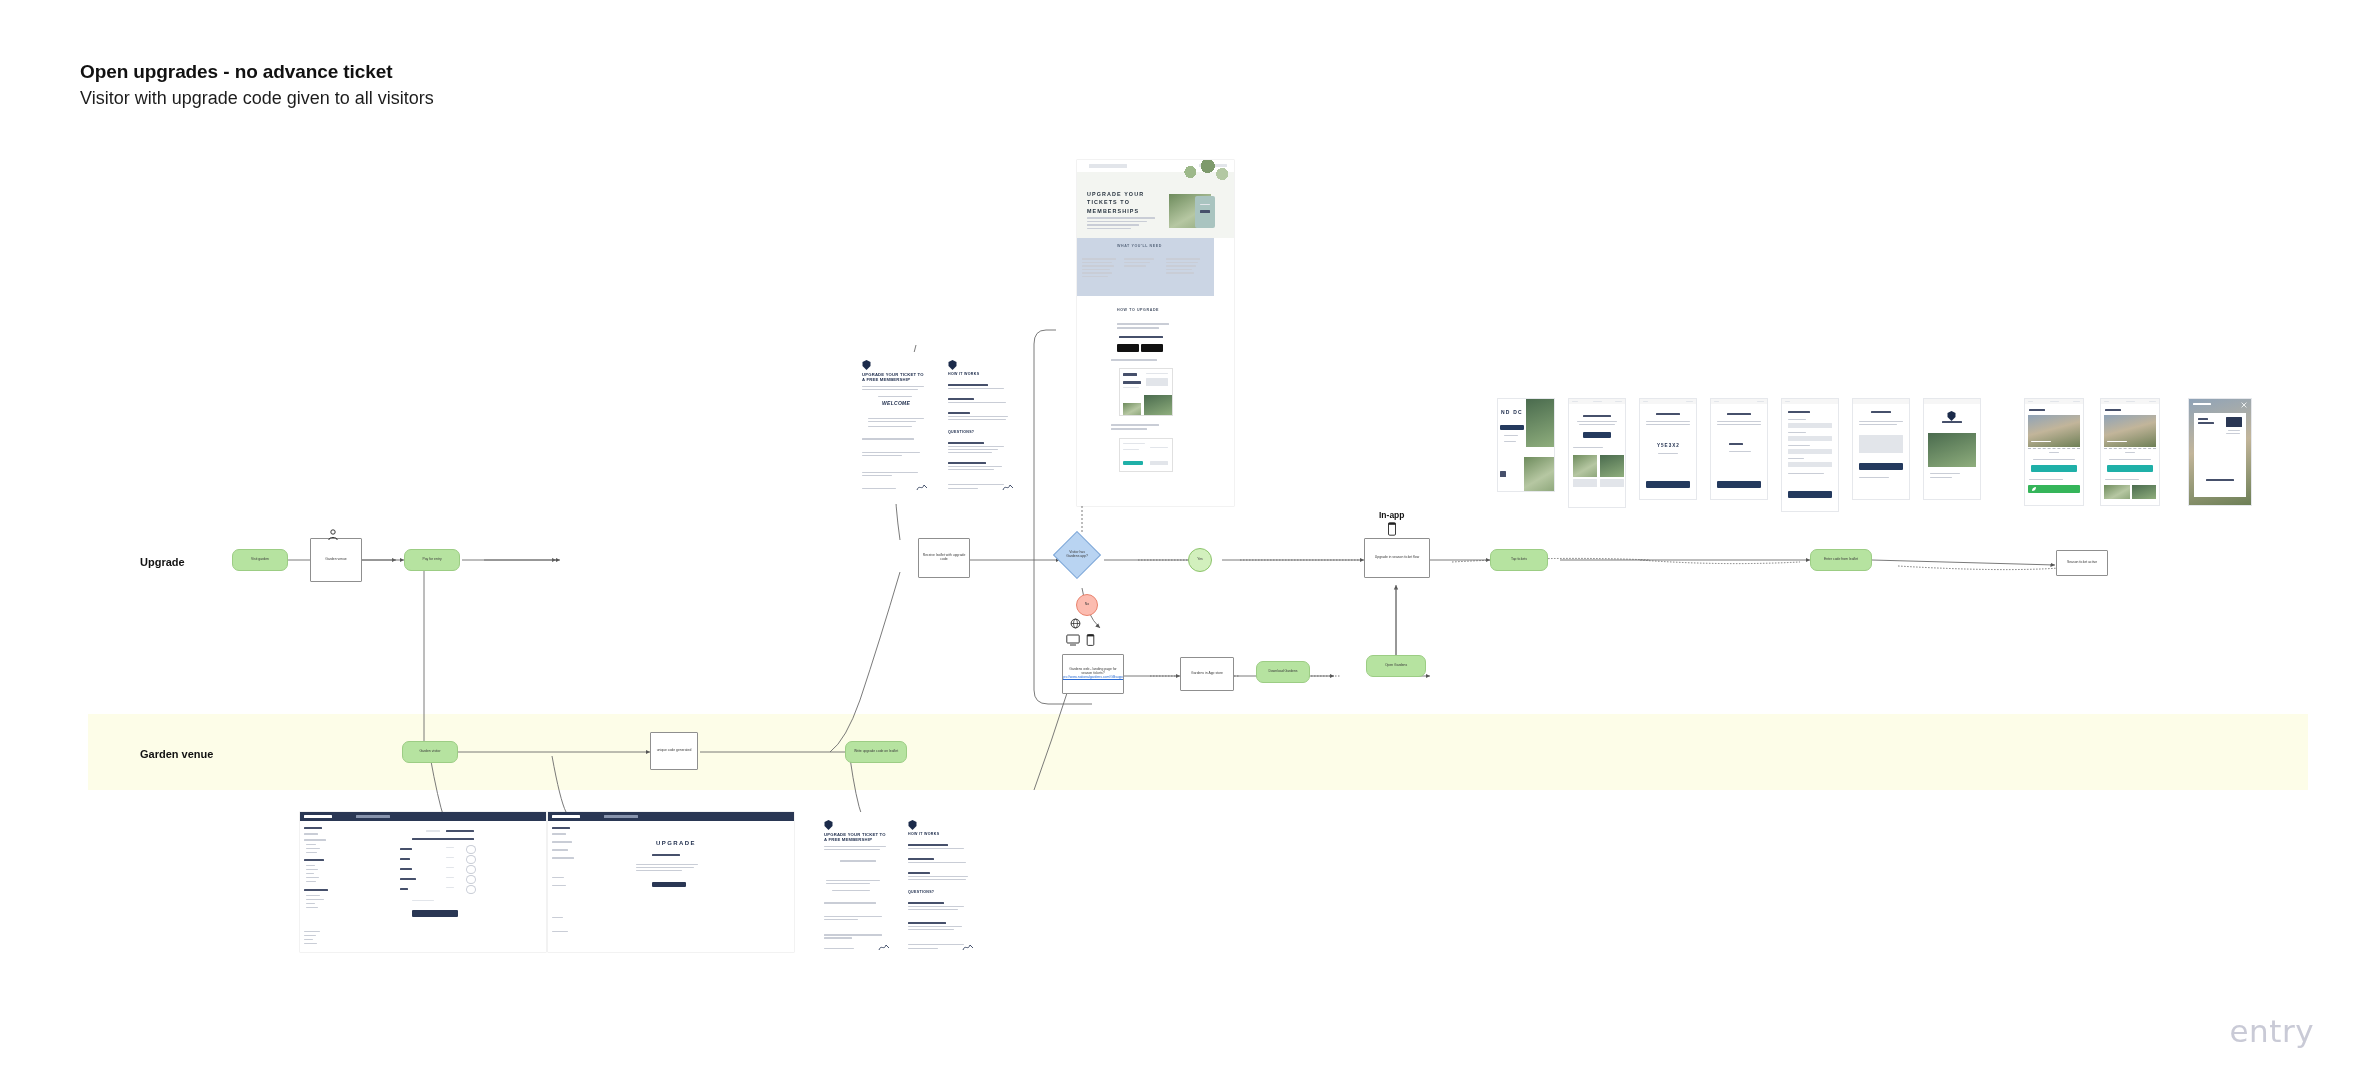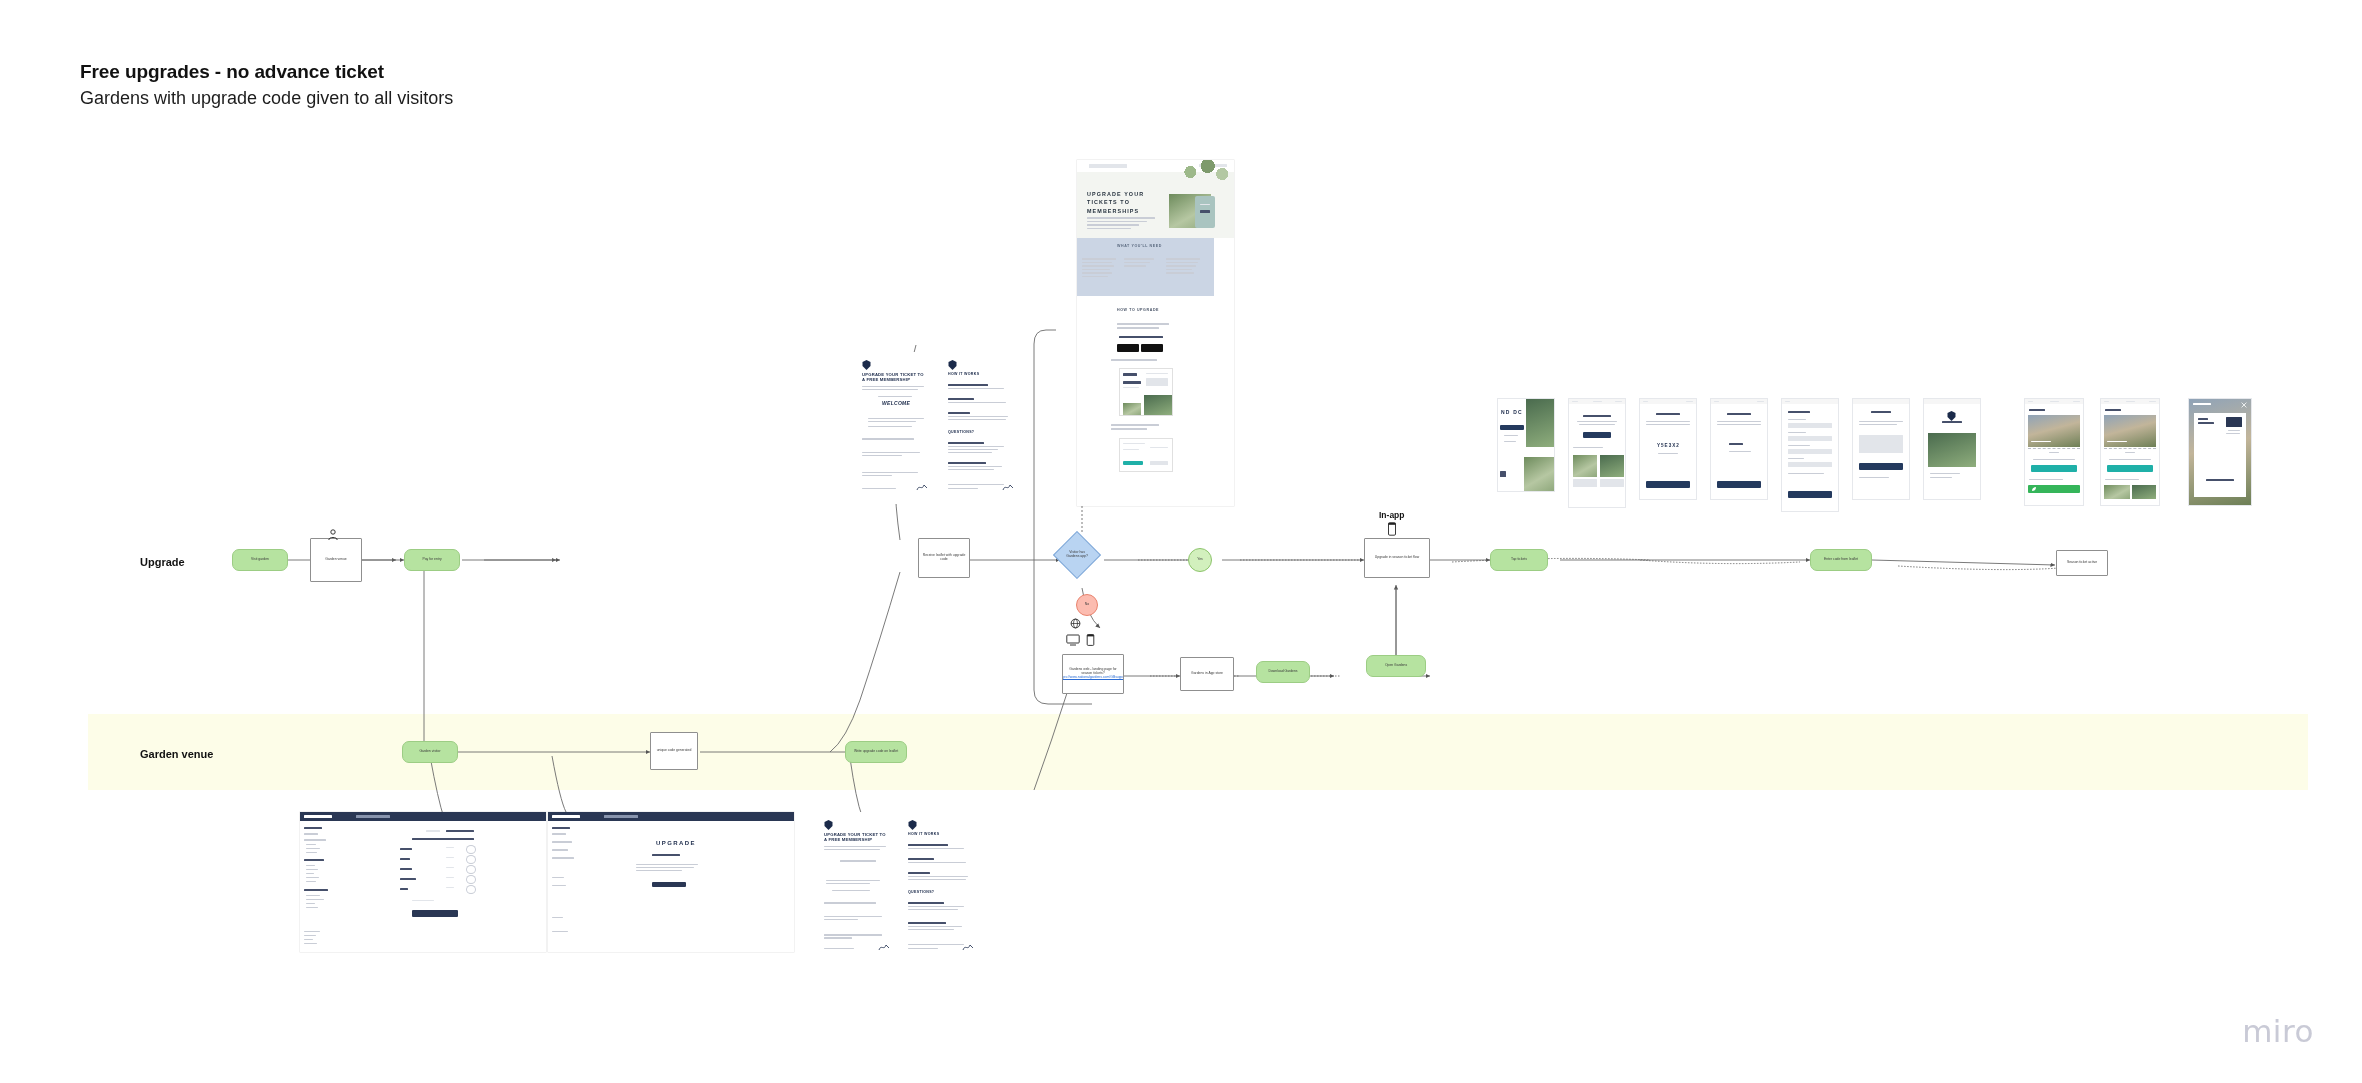--- a/index.html
+++ b/index.html
@@ -116,22 +116,22 @@
     font-size:31px;color:#c9cad6;letter-spacing:0.5px;
     font-family:"DejaVu Sans",sans-serif;
   }
 </style>
 </head>
 <body>
 
 <div class="board">
 
   <div class="title-block">
-    <h1>Free upgrades - no advance ticket</h1>
-    <p>Gardens with upgrade code given to all visitors</p>
+    <h1>Open upgrades - no advance ticket</h1>
+    <p>Visitor with upgrade code given to all visitors</p>
   </div>
 
   <div class="lane-band"></div>
   <div class="lane-label" id="lane-visitor-label">Upgrade</div>
   <div class="lane-label" id="lane-garden-label">Garden venue</div>
 
   <svg class="connectors" viewBox="0 0 2362 1083">
     <defs>
       <marker id="ah" markerWidth="6" markerHeight="6" refX="5" refY="3" orient="auto">
         <path d="M0,0.6 L5,3 L0,5.4 z" fill="#555"></path>
@@ -716,15 +716,15 @@
       <div class="sk" style="left:32px;top:20px;width:14px;height:1.3px;"></div>
       <div style="position:absolute;left:10px;top:26px;width:34px;height:34px;
            background-image:
              repeating-linear-gradient(0deg,#111 0 2px,transparent 2px 4px),
              repeating-linear-gradient(90deg,#111 0 2px,transparent 2px 4px);
            background-color:#fff;background-blend-mode:screen;"></div>
       <div class="sk d" style="left:12px;top:66px;width:28px;height:2px;"></div>
     </div>
   </div>
 
-  <div class="miro">miro</div>
+  <div class="miro">entry</div>
 
 </div>
 
 </body></html>

